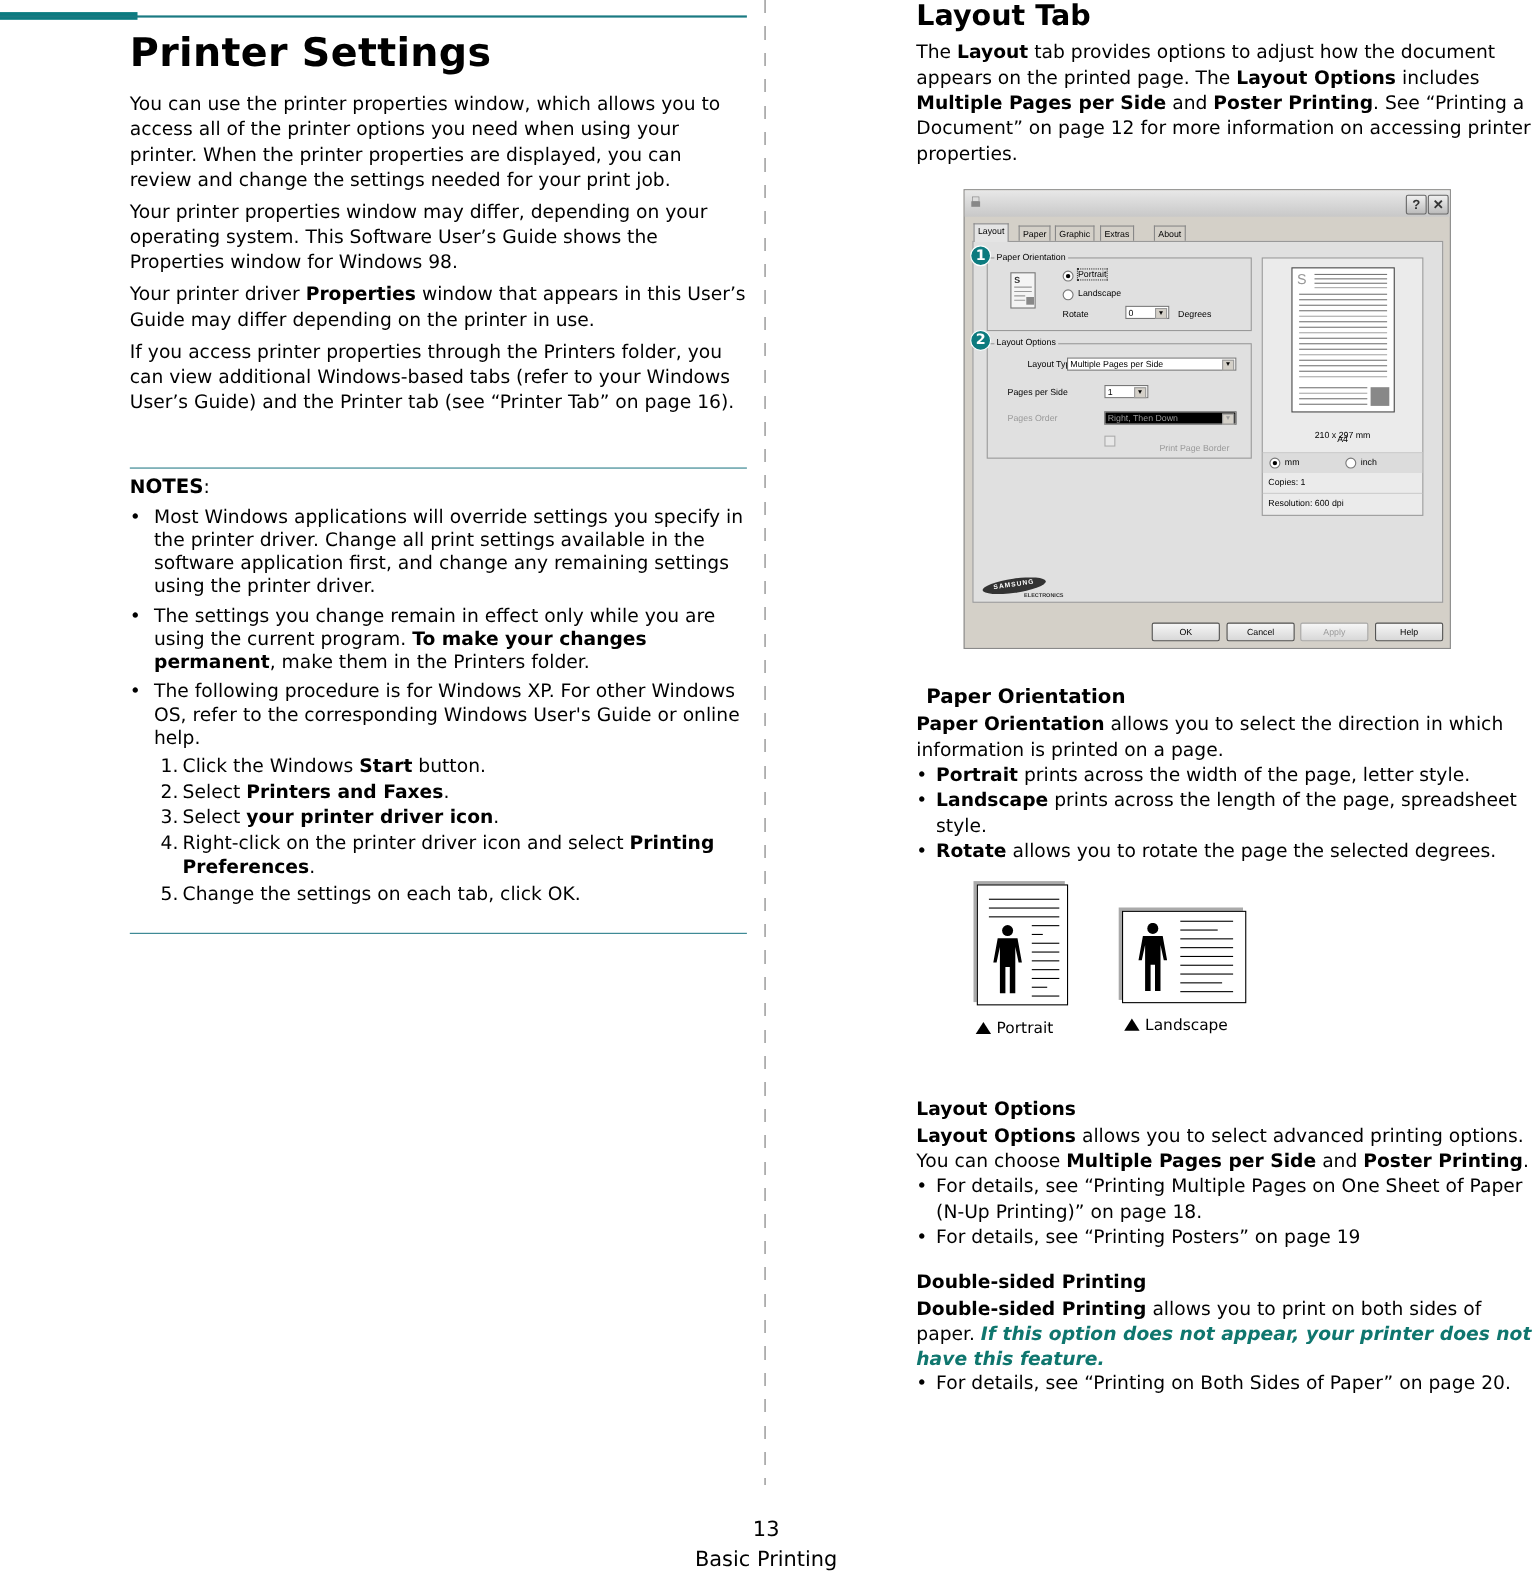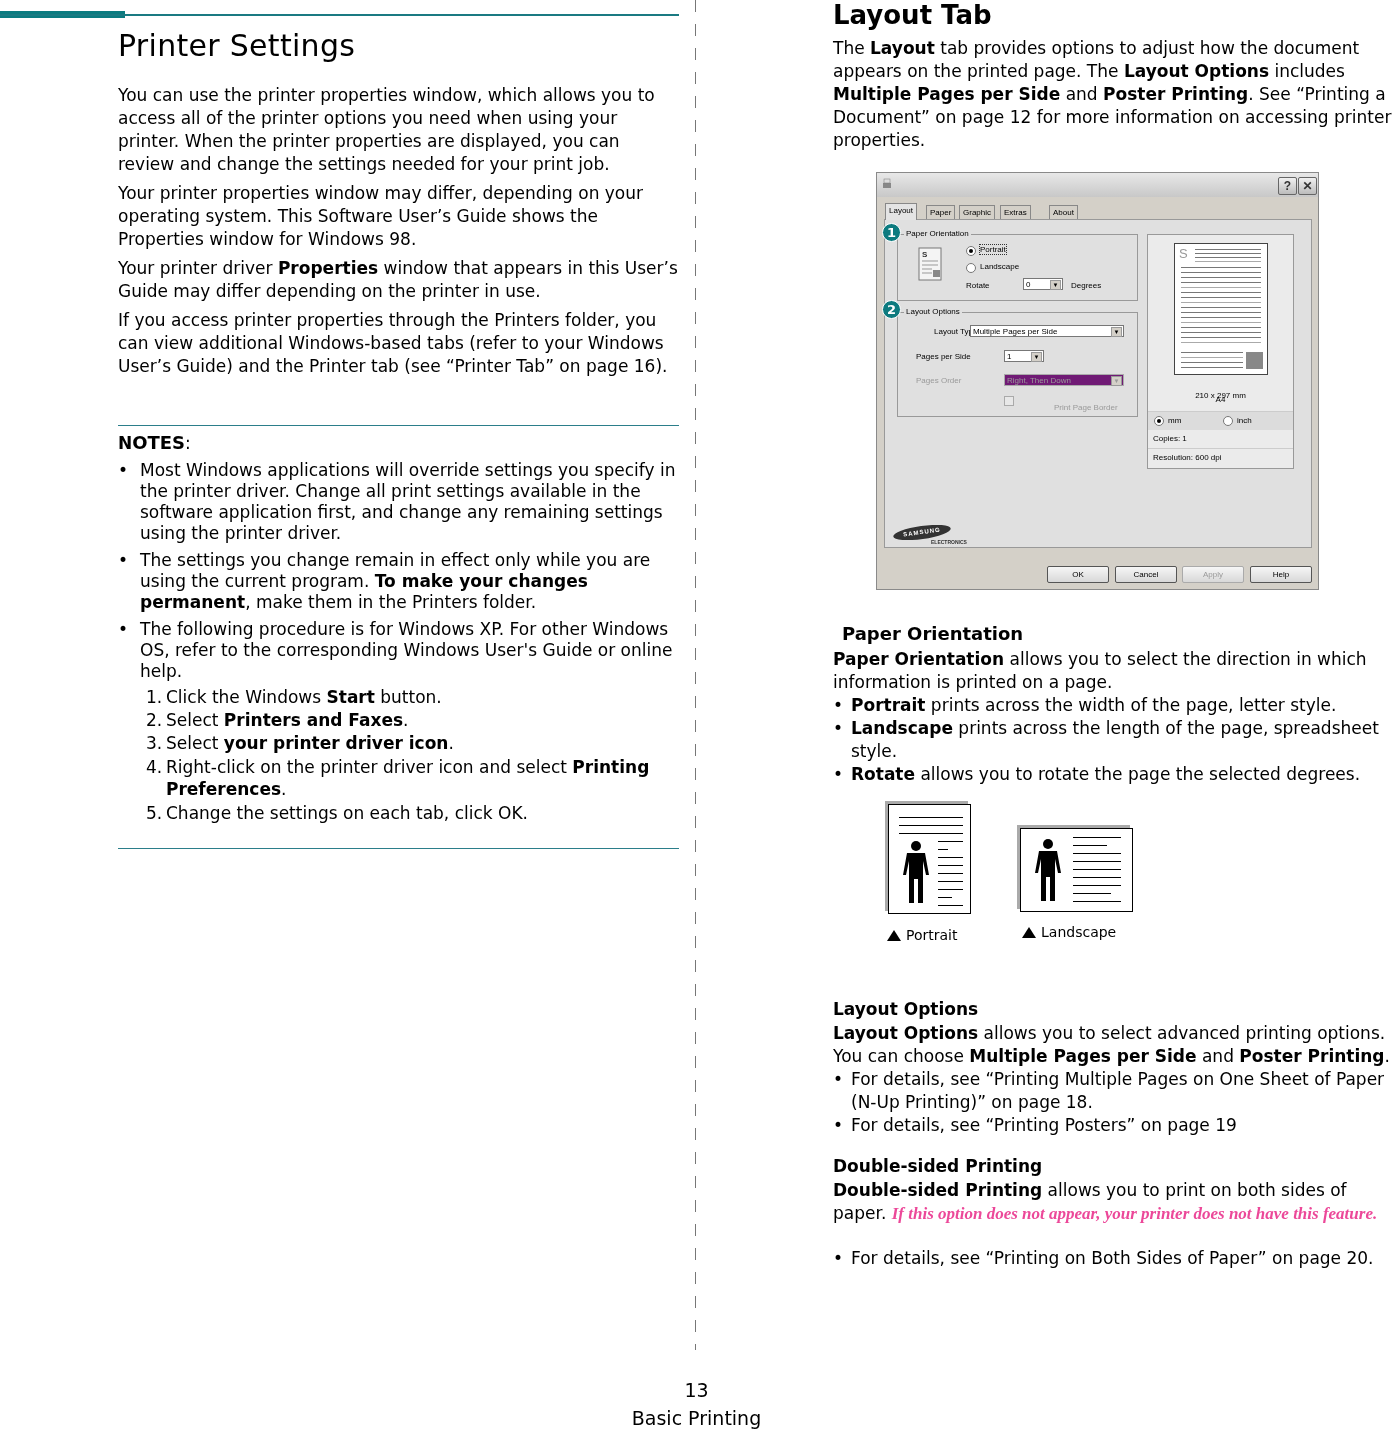--- a/index.html
+++ b/index.html
@@ -1,23 +1,23 @@
 <!DOCTYPE html>
 <html><head>
 <meta charset="utf-8">
 <style>
   html, body { margin:0; padding:0; background:#ffffff; }
   body { width:1393px; height:1432px; position:relative; overflow:hidden;
          font-family:"DejaVu Sans", sans-serif; color:#000; }
-  .teal { color:#ec4899;font-family:Liberation Serif, serif; }
+  .teal { color:#0f766e; }
 
   
   .top-rule { position:absolute; left:0; top:14px; width:679px; height:2px; background:#1a7a82; }
   .top-rule-thick { position:absolute; left:0; top:11px; width:125px; height:7px; background:#0b7b80; }
-  .h1 { position:absolute; left:118px; top:28px; font-size:30px; font-weight:normal; letter-spacing:0.3px; }
+  .h1 { position:absolute; left:118px; top:28px; font-size:36px; font-weight:bold; letter-spacing:0.3px; }
   .para { position:absolute; left:118px; width:560px; font-size:17px; line-height:23px; }
   .para b { font-weight:bold; }
   .rule { position:absolute; left:118px; width:561px; height:1px; background:#2b7e8a; }
   .notes-title { position:absolute; left:118px; top:432px; font-size:17px; font-weight:bold; }
   .notes-title .sc { font-size:18px; }
   .bullet { position:absolute; left:118px; width:560px; font-size:17px; line-height:21px; padding-left:22px; box-sizing:border-box; }
   .bullet::before { content:"•"; position:absolute; left:0; top:0; }
   .step { position:absolute; left:146px; width:530px; font-size:17px; line-height:22px; }
   .step .num { display:inline-block; width:20px; }
   .step .txt { position:absolute; left:20px; top:0; width:505px; }
@@ -45,21 +45,21 @@
   .tab { position:absolute; top:0; height:13px; border:1px solid #888; border-bottom:none; background:#d4d0c8; padding:0 3px; line-height:13px; font-size:8px; }
   .tab.active { top:-2px; height:16px; background:#e4e4e4; z-index:2; }
   .panel { position:absolute; left:7px; top:46px; width:426px; height:327px; border:1px solid #999; background:#e0e0e0; }
   .grp { position:absolute; border:1px solid #999; }
   .grp-label { position:absolute; top:-6px; left:6px; background:#e0e0e0; padding:0 2px; font-size:8px; }
   .radio { position:absolute; width:8px; height:8px; border-radius:50%; border:1px solid #777; background:#fff; }
   .radio.on::after { content:""; position:absolute; left:2px; top:2px; width:4px; height:4px; border-radius:50%; background:#000; }
   .lbl { position:absolute; font-size:8px; white-space:nowrap; }
   .lbl.dis { color:#9a9a9a;text-align:right; }
   .combo { position:absolute; height:12px; border:1px solid #777; background:#fff; font-size:8px; line-height:12px; padding-left:2px; box-sizing:border-box; }
-  .combo.dis { background:#701a75; color:#9a9a9a; border-color:#aaa; }
+  .combo.dis { background:#000000; color:#9a9a9a; border-color:#aaa; }
   .combo .arr { position:absolute; right:1px; top:1px; width:9px; height:8px; background:#d4d0c8; border:1px solid #999; font-size:6px; line-height:8px; text-align:center; }
   .btn { position:absolute; height:15px; border:1px solid #555; border-radius:2px; background:linear-gradient(#f6f6f6,#d8d8d8);
          font-size:8px; text-align:center; line-height:15px; }
   .btn.dis { color:#9a9a9a; border-color:#aaa; }
   .badge { position:absolute; width:17px; height:17px; border-radius:50%; background:#0d7b7f; color:#fff; border:1px solid #fff;
            font-size:13px; font-weight:bold; text-align:center; line-height:17px; font-family:"DejaVu Sans", sans-serif; z-index:5; }
   .preview-box { position:absolute; border:1px solid #999; background:#ebebeb; }
   .sheet { position:absolute; background:#fff; border:1px solid #444; }
   .line { position:absolute; height:1px; background:#777; }
   .chk { position:absolute; width:8px; height:8px; border:1px solid #aaa; background:#e8e8e8; }

